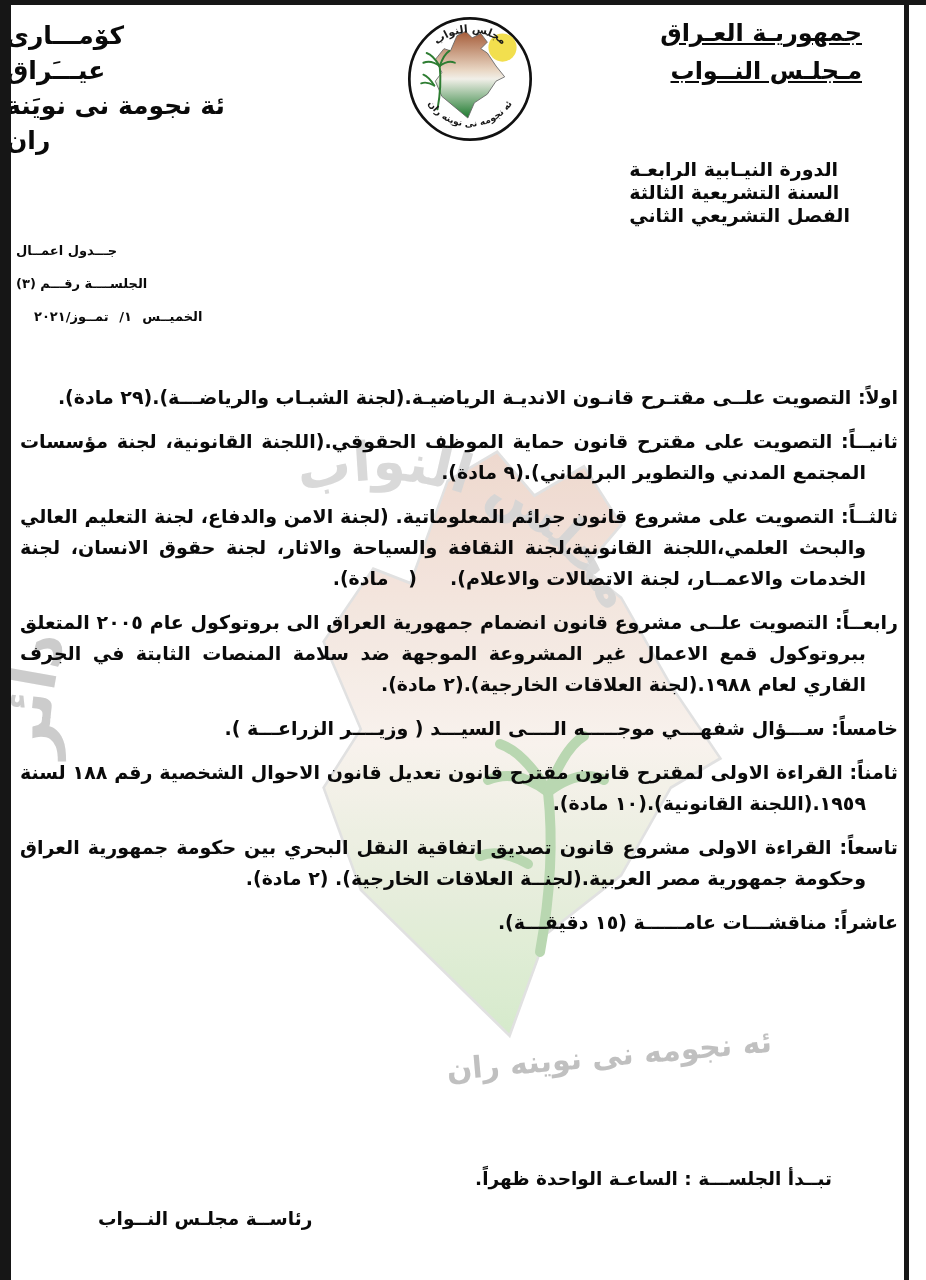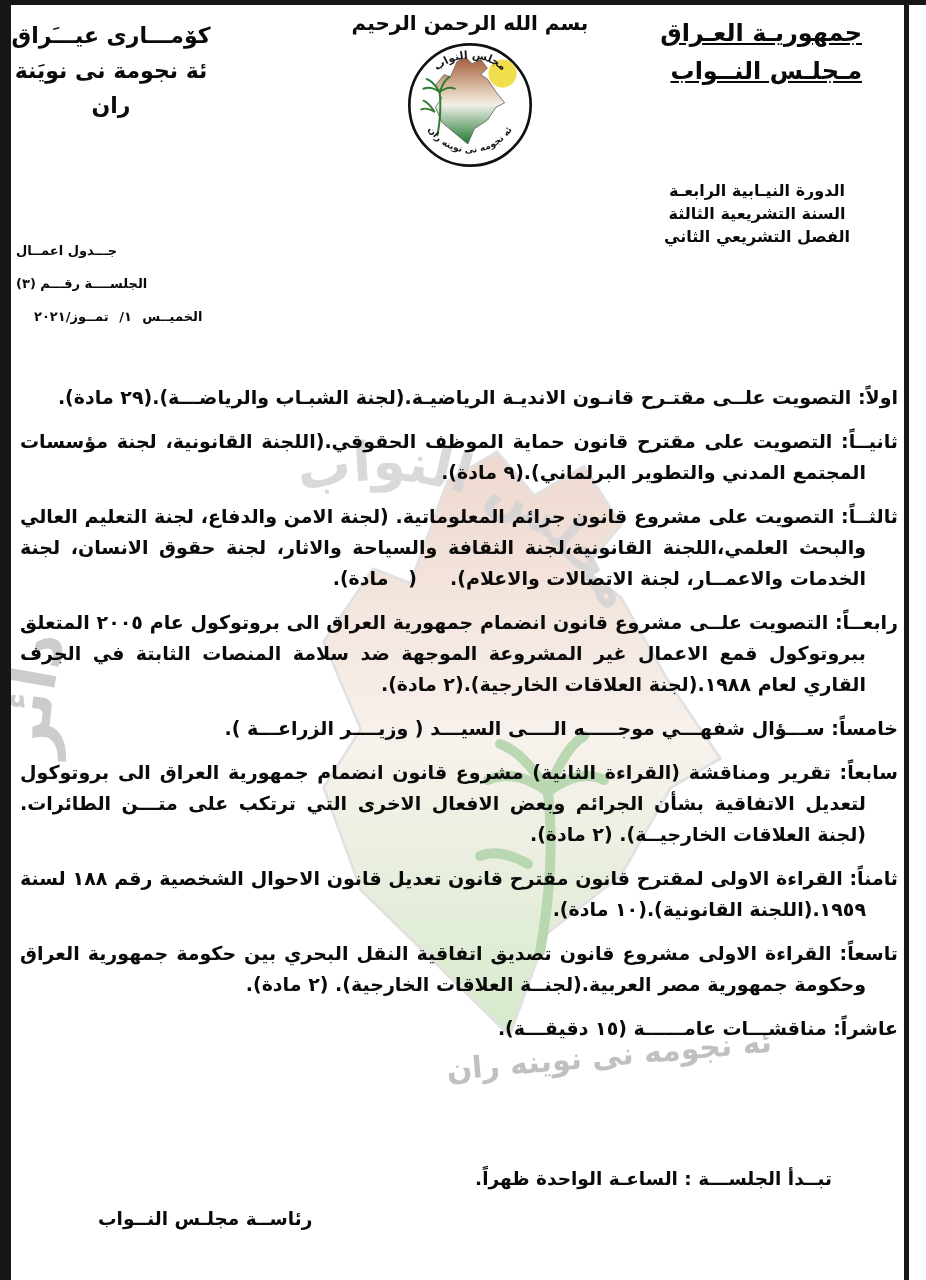--- a/index.html
+++ b/index.html
@@ -15,23 +15,23 @@
   .edge-right{top:0;left:904px;bottom:0;width:5px;}
 
   .wm{position:absolute;left:-30px;top:350px;z-index:1;pointer-events:none;}
 
   .content{position:absolute;inset:0;z-index:2;direction:rtl;font-weight:bold;}
 
   .h-right{position:absolute;top:14px;right:64px;text-align:right;font-size:24px;line-height:38px;text-decoration:underline;}
   .h-center{position:absolute;top:10px;left:330px;width:280px;text-align:center;}
   .bismillah{font-size:20px;line-height:26px;}
   .logo-wrap{margin-top:4px;}
-  .h-left{position:absolute;top:18px;left:0;width:222px;text-align:center;font-size:22px;line-height:35px;direction:rtl;}
+  .h-left{position:absolute;top:18px;left:6px;width:222px;text-align:left;font-size:25px;line-height:35px;direction:rtl;}
 
-  .session{position:absolute;top:158px;right:76px;text-align:center;font-size:16px;line-height:23px;margin-top:21px;}
+  .session{position:absolute;top:158px;right:76px;text-align:left;font-size:19px;line-height:23px;}
 
   .title{position:absolute;top:234px;left:16px;right:0;text-align:left;font-size:13px;line-height:33px;}
   .title .t3{word-spacing:6px;padding-left:18px;}
 
   .quran{position:absolute;top:341px;right:94px;font-size:19px;}
 
   .agenda{position:absolute;top:382px;right:28px;left:20px;}
   .agenda-item{
     font-size:19px;line-height:31px;letter-spacing:.2px;
     text-align:justify;direction:rtl;
@@ -78,21 +78,20 @@
 </svg>
 
 <div class="content">
 
   <div class="h-right">
     <div>جمهوريـة العـراق</div>
     <div>مـجلـس النــواب</div>
   </div>
 
   <div class="h-center">
-    <div class="bismillah">بسم الله الرحمن الرحيم</div>
     <div class="logo-wrap">
       <svg width="130" height="130" viewBox="0 0 120 120">
         <defs>
           <linearGradient id="gmap" x1="0" y1="0" x2="0" y2="1">
             <stop offset="0" stop-color="#a55b38"></stop>
             <stop offset="0.45" stop-color="#e9d7c4"></stop>
             <stop offset="0.55" stop-color="#f1efe8"></stop>
             <stop offset="1" stop-color="#1d7a2e"></stop>
           </linearGradient>
           <path id="lgTop" d="M 15,62 A 45,45 0 0 1 105,62" fill="none"></path>
@@ -144,21 +143,20 @@
 
       <div class="agenda-item">ثانيــاً: التصويت على مقترح قانون حماية الموظف الحقوقي.(اللجنة القانونية، لجنة مؤسسات المجتمع المدني والتطوير البرلماني).(٩ مادة).</div>
 
       <div class="agenda-item">ثالثــاً: التصويت على مشروع قانون جرائم المعلوماتية. (لجنة الامن والدفاع، لجنة التعليم العالي والبحث العلمي،اللجنة القانونية،لجنة الثقافة والسياحة والاثار، لجنة حقوق الانسان، لجنة الخدمات والاعمــار، لجنة الاتصالات والاعلام).&nbsp;&nbsp;&nbsp;&nbsp;&nbsp;(&nbsp;&nbsp;&nbsp;مادة).</div>
 
       <div class="agenda-item">رابعــاً: التصويت علــى مشروع قانون انضمام جمهورية العراق الى بروتوكول عام ٢٠٠٥ المتعلق ببروتوكول قمع الاعمال غير المشروعة الموجهة ضد سلامة المنصات الثابتة في الجرف القاري لعام ١٩٨٨.(لجنة العلاقات الخارجية).(٢ مادة).</div>
 
       <div class="agenda-item">خامساً: ســـؤال شفهـــي موجـــــه الــــى السيـــد ( وزيــــر الزراعـــة ).</div>
 
 
-      <div class="agenda-item">سابعاً: تقرير ومناقشة (القراءة الثانية) مشروع قانون انضمام جمهورية العراق الى بروتوكول لتعديل الاتفاقية بشأن الجرائم وبعض الافعال الاخرى التي ترتكب على متـــن الطائرات.(لجنة العلاقات الخارجيــة). (٢ مادة).</div>
 
       <div class="agenda-item">ثامناً: القراءة الاولى لمقترح قانون مقترح قانون تعديل قانون الاحوال الشخصية رقم ١٨٨ لسنة ١٩٥٩.(اللجنة القانونية).(١٠ مادة).</div>
 
       <div class="agenda-item">تاسعاً: القراءة الاولى مشروع قانون تصديق اتفاقية النقل البحري بين حكومة جمهورية العراق وحكومة جمهورية مصر العربية.(لجنــة العلاقات الخارجية). (٢ مادة).</div>
 
       <div class="agenda-item">عاشراً: مناقشـــات عامــــــة (١٥ دقيقـــة).</div>
     </div>
 
   <div class="footer-right">تبــدأ الجلســـة : الساعـة الواحدة ظهراً.</div>
   <div class="footer-left">رئاســة مجلـس النــواب</div>

